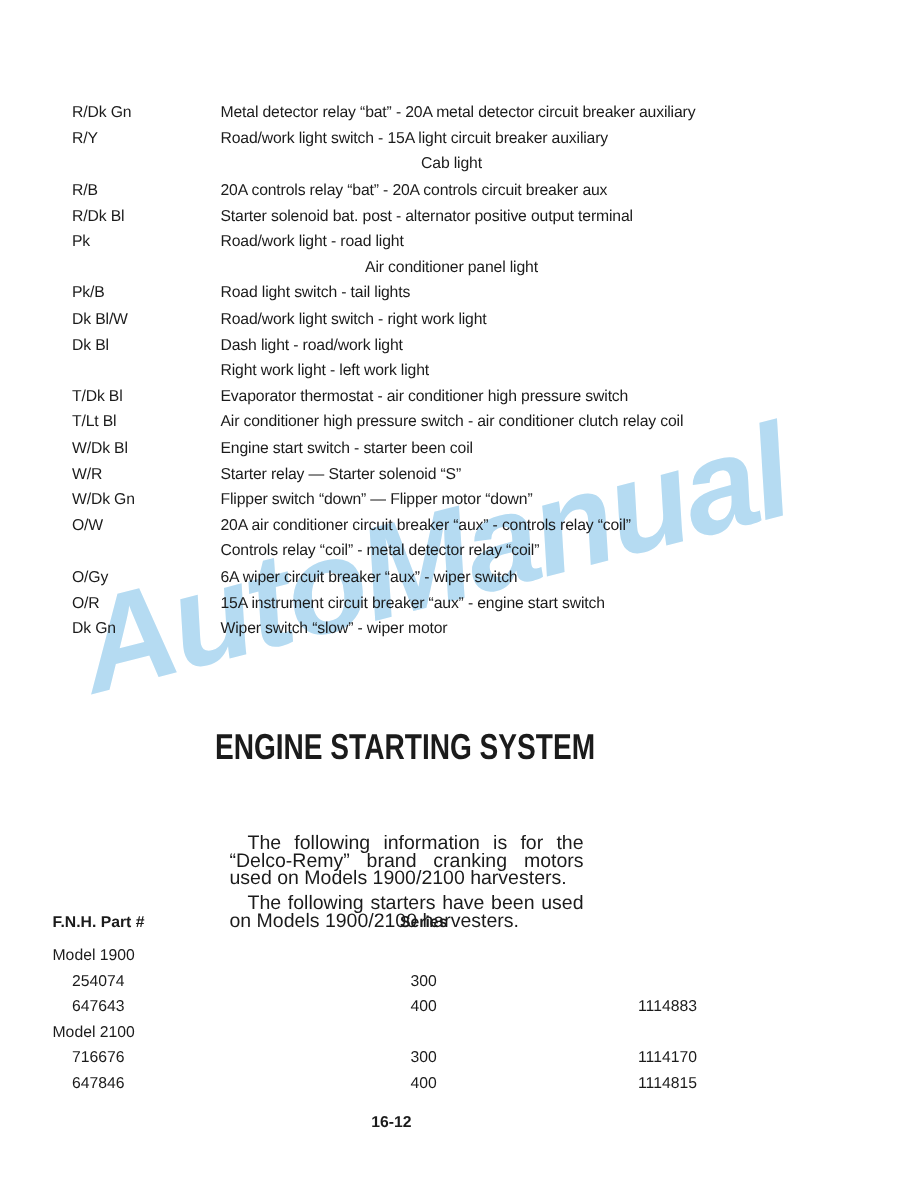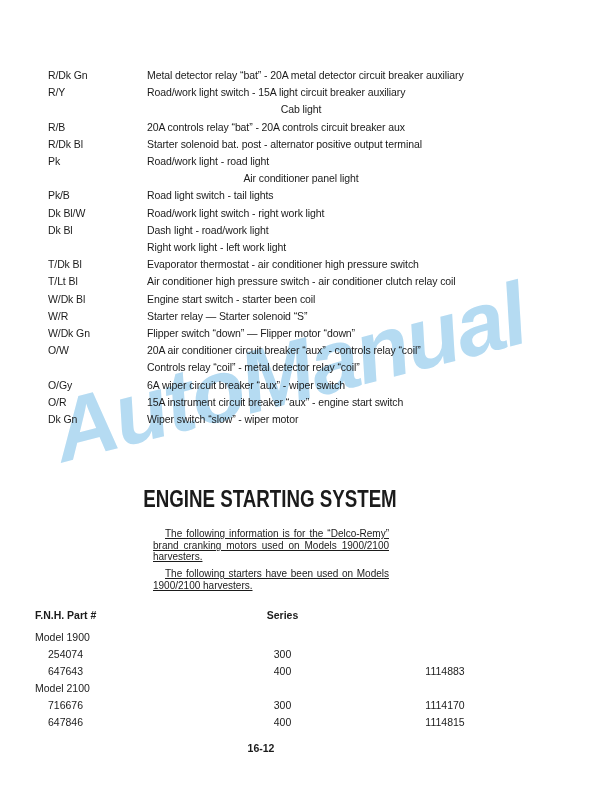--- a/index.html
+++ b/index.html
@@ -30,22 +30,22 @@
 
   
   .section-heading {
     position:absolute; left:0; top:489px; width:540px; z-index:1;
     text-align:center; font-size:24px; font-weight:bold; line-height:20px;
     transform:scaleX(0.78); transform-origin:50% 50%; white-space:nowrap;
   }
 
   
   .section-paragraphs {
-    position:absolute; left:153px; top:528px; width:236px; z-index:1;
-    font-size:10px; line-height:11.7px; text-align:justify;text-decoration:underline;
+    position:absolute; left:153px; top:556px; width:236px; z-index:1;
+    font-size:13px; line-height:11.7px; text-align:justify;
   }
   .section-paragraphs p { margin:0 0 5px 0; text-indent:12px; }
 
   
   .starter-table {
     position:absolute; left:35px; top:607px; width:545px; z-index:1;
     font-size:10.5px; line-height:17px;
   }
   .starter-header { display:flex; font-weight:bold; margin-bottom:5px; }
   .starter-row { display:flex; }

